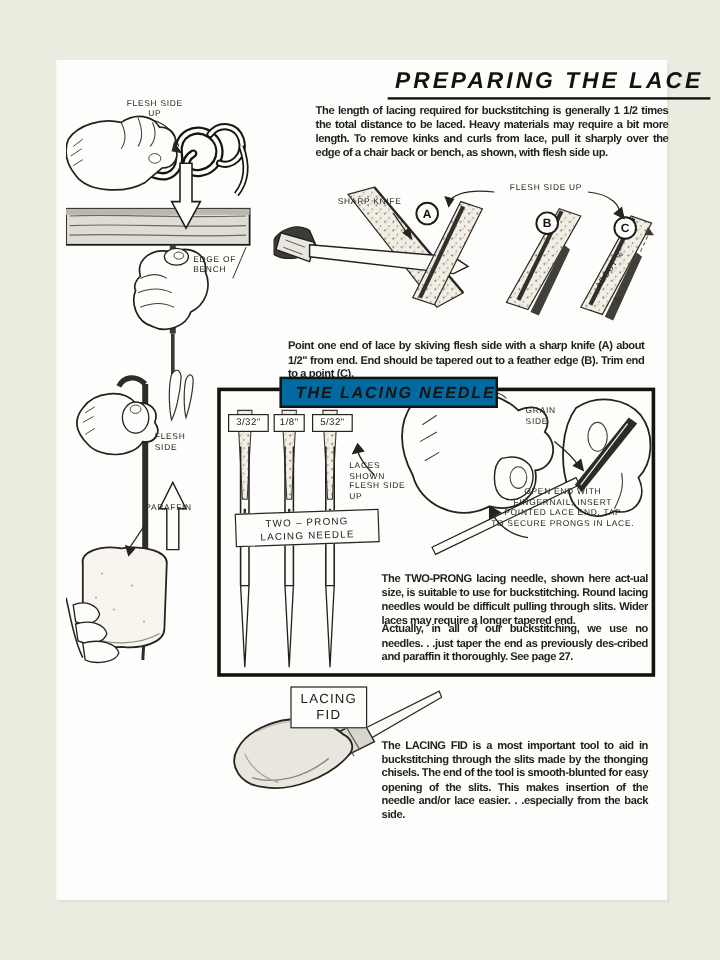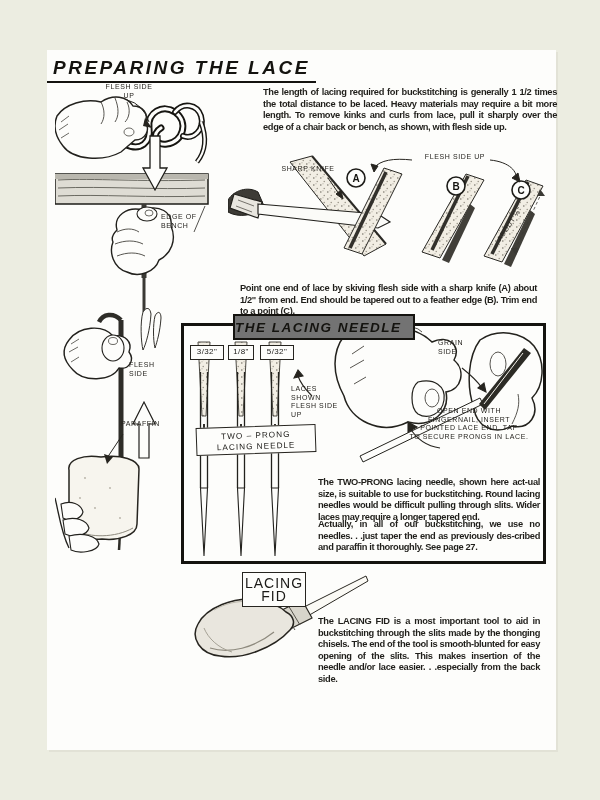--- a/index.html
+++ b/index.html
@@ -9,21 +9,21 @@
     font-family:"Liberation Sans",sans-serif;
     color:#1b1a17;
   }
   .paper{
     position:absolute;left:47px;top:50px;width:509px;height:700px;
     background:#fdfdfb;
     box-shadow:2px 2px 0 #e2e2d6;
   }
   .abs{position:absolute;}
   .page-title{
-    left:0;top:7px;width:100%;text-align:left;
+    left:0;top:7px;width:100%;text-align:right;padding-left:36px;
   }
   .page-title span{
     display:inline-block;
     font:bold italic 19px/22px "Liberation Sans",sans-serif;
     letter-spacing:2.5px;color:#14130f;
     border-bottom:2.5px solid #14130f;padding:0 6px 2px 6px;
   }
   .para{
     font:bold 9.3px/11.6px "Liberation Sans",sans-serif;
     letter-spacing:-0.35px;
@@ -36,22 +36,22 @@
   }
   .lbl.ctr{text-align:center;}
   .fig{position:absolute;}
   .fig svg{position:absolute;left:0;top:0;}
   .panel{
     position:absolute;left:134px;top:273px;width:365px;height:241px;
     border:3px solid #14130f;box-sizing:border-box;background:#fdfdfb;
   }
   .panel-title{
     position:absolute;left:49px;top:-12px;width:182px;height:26px;
-    background:#737373;border:2px solid #14130f;box-sizing:border-box;
-    text-align:left;
+    background:#0369a1;border:2px solid #14130f;box-sizing:border-box;
+    text-align:right;
     font:bold italic 13.5px/23px "Liberation Sans",sans-serif;
     letter-spacing:1.5px;color:#14130f;
   }
   .sizebox{
     position:absolute;top:19px;height:15px;
     background:#fdfdfb;border:1.4px solid #26241f;box-sizing:border-box;
     text-align:center;
     font:8px/12px "Liberation Sans",sans-serif;letter-spacing:0.4px;
   }
   .tagbox{
@@ -322,19 +322,19 @@
         <path d="M98,37 l12,20 M94,45 l11,17" stroke="#55524a" stroke-width="1"></path>
       </g>
 
       <g>
         <path d="M96,44 C104,48 106,56 100,62 C84,80 52,92 30,88 C10,86 0,70 8,56 C16,40 44,28 68,32 C80,34 90,38 96,44 Z" fill="#e9e6de" stroke="#26241f" stroke-width="1.5"></path>
         <path d="M20,80 C40,86 64,80 84,64" fill="none" stroke="#8d897d" stroke-width="1.2"></path>
         <path d="M14,60 C18,70 28,80 42,84" fill="none" stroke="#a5a195" stroke-width="1"></path>
         <path d="M24,42 C34,36 48,32 60,34" fill="none" stroke="#b9b5a9" stroke-width="1"></path>
       </g>
     </svg>
-    <div class="tagbox" style="left:52px;top:4px;width:64px;height:35px;padding-top:4px;font-size:14px;line-height:13px;">LACING
+    <div class="tagbox" style="left:52px;top:4px;width:64px;height:35px;padding-top:4px;font-size:11px;line-height:13px;">LACING
 FID</div>
   </div>
 
   <div class="abs para" style="left:271px;top:566px;width:222px;">The LACING FID is a most important tool to aid in buckstitching through the slits made by the thonging chisels. The end of the tool is smooth-blunted for easy opening of the slits. This makes insertion of the needle and/or lace easier. . .especially from the back side.</div>
 
 </div>
 
 </body></html>

